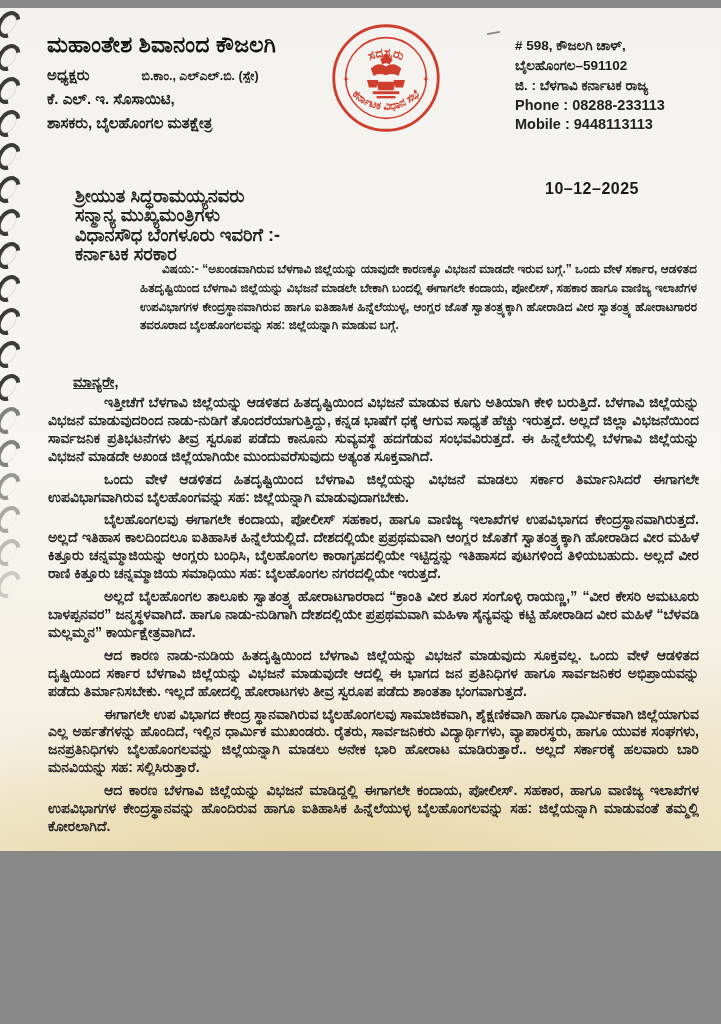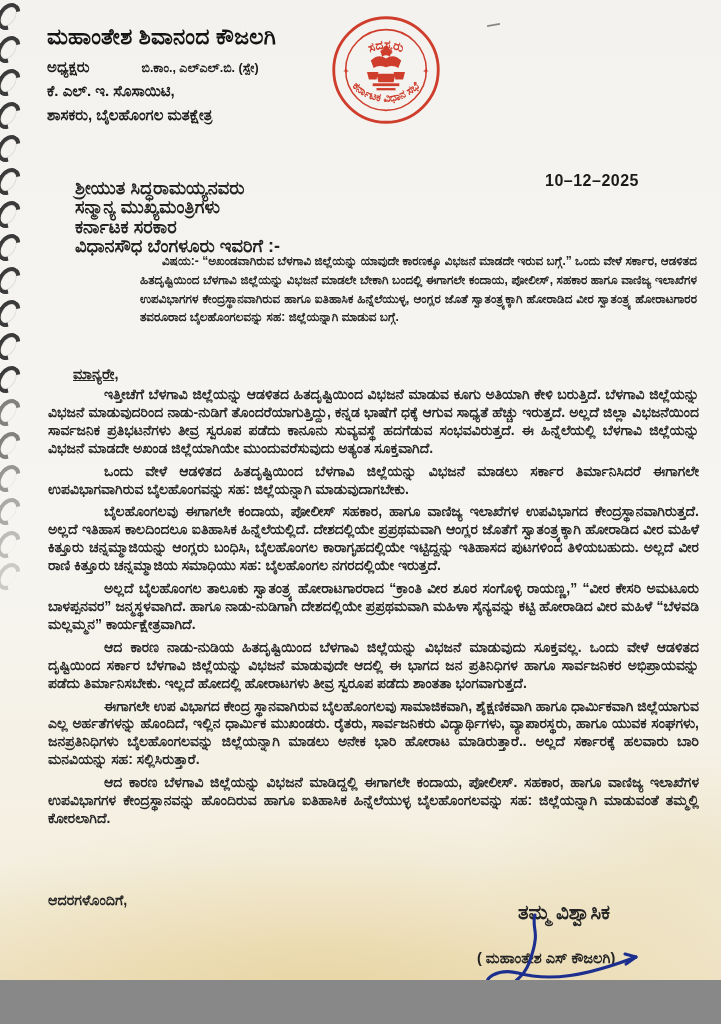--- a/index.html
+++ b/index.html
@@ -1,19 +1,19 @@
 <!DOCTYPE html>
 <html><head>
 <meta charset="utf-8">
 <style>
   html,body{margin:0;padding:0;background:#888;}
   .page{
     position:relative;
-    width:721px;height:980px;
-    margin:0 auto;
+    width:721px;height:843px;
+    margin:8px auto;
     overflow:hidden;
     font-family:"Liberation Sans", sans-serif;
     color:#272727;
     background:
       radial-gradient(ellipse 700px 260px at 45% 102%, rgba(224,193,115,0.45), rgba(224,193,115,0) 70%),
       radial-gradient(ellipse 300px 160px at 95% 88%, rgba(222,196,130,0.25), rgba(222,196,130,0) 70%),
       linear-gradient(180deg,#f3f2ee 0%,#f6f5f1 55%,#f4efe0 88%,#efe5c9 100%);
   }
   
   .ring{
@@ -119,28 +119,37 @@
       <circle cx="60" cy="38" r="3"></circle>
       <path d="M54,40 q6,-6 12,0 l-2,6 q-4,-3 -8,0 z"></path>
       <path d="M44,50 q8,-8 16,-2 q8,-6 16,2 l-3,8 q-5,-4 -13,-1 q-8,-3 -13,1 z"></path>
       <path d="M40,62 h12 l-2,8 h-8 z M68,62 h12 l-2,8 h-8 z"></path>
       <path d="M50,64 h20 l-2,9 h-16 z"></path>
       <rect x="46" y="74" width="28" height="3"></rect>
       <rect x="50" y="79" width="20" height="2.4"></rect>
     </g>
   </svg>
 
+  <div class="lh-contact">
+    <div class="lh-addr">
+        <div># 598, ಕೌಜಲಗಿ ಚಾಳ್,</div>
+        <div>ಬೈಲಹೊಂಗಲ–591102</div>
+        <div>ಜಿ. : ಬೆಳಗಾವಿ ಕರ್ನಾಟಕ ರಾಜ್ಯ</div>
+      </div>
+    <div class="lh-phone">Phone : 08288-233113</div>
+    <div class="lh-phone">Mobile : 9448113113</div>
+  </div>
 
   <div class="date">10–12–2025</div>
 
   <div class="recipient">
       <div>ಶ್ರೀಯುತ ಸಿದ್ಧರಾಮಯ್ಯನವರು</div>
       <div>ಸನ್ಮಾನ್ಯ ಮುಖ್ಯಮಂತ್ರಿಗಳು</div>
+      <div>ವಿಧಾನಸೌಧ ಬೆಂಗಳೂರು ಇವರಿಗೆ :-</div>
       <div>ಕರ್ನಾಟಕ ಸರಕಾರ</div>
-      <div>ವಿಧಾನಸೌಧ ಬೆಂಗಳೂರು ಇವರಿಗೆ :-</div>
     </div>
 
   <div class="subject">ವಿಷಯ:- “ಅಖಂಡವಾಗಿರುವ ಬೆಳಗಾವಿ ಜಿಲ್ಲೆಯನ್ನು ಯಾವುದೇ ಕಾರಣಕ್ಕೂ ವಿಭಜನೆ ಮಾಡದೇ ಇರುವ ಬಗ್ಗೆ.” ಒಂದು ವೇಳೆ ಸರ್ಕಾರ, ಆಡಳಿತದ ಹಿತದೃಷ್ಟಿಯಿಂದ ಬೆಳಗಾವಿ ಜಿಲ್ಲೆಯನ್ನು ವಿಭಜನೆ ಮಾಡಲೇ ಬೇಕಾಗಿ ಬಂದಲ್ಲಿ ಈಗಾಗಲೇ ಕಂದಾಯ, ಪೋಲೀಸ್, ಸಹಕಾರ ಹಾಗೂ ವಾಣಿಜ್ಯ ಇಲಾಖೆಗಳ ಉಪವಿಭಾಗಗಳ ಕೇಂದ್ರಸ್ಥಾನವಾಗಿರುವ ಹಾಗೂ ಐತಿಹಾಸಿಕ ಹಿನ್ನೆಲೆಯುಳ್ಳ, ಆಂಗ್ಲರ ಜೊತೆ ಸ್ವಾತಂತ್ರ್ಯಕ್ಕಾಗಿ ಹೋರಾಡಿದ ವೀರ ಸ್ವಾತಂತ್ರ್ಯ ಹೋರಾಟಗಾರರ ತವರೂರಾದ ಬೈಲಹೊಂಗಲವನ್ನು ಸಹ: ಜಿಲ್ಲೆಯನ್ನಾಗಿ ಮಾಡುವ ಬಗ್ಗೆ.</div>
 
   <div class="salutation">ಮಾನ್ಯರೇ,</div>
 
   <div class="bodytext">
       <p>ಇತ್ತೀಚೆಗೆ ಬೆಳಗಾವಿ ಜಿಲ್ಲೆಯನ್ನು ಆಡಳಿತದ ಹಿತದೃಷ್ಟಿಯಿಂದ ವಿಭಜನೆ ಮಾಡುವ ಕೂಗು ಅತಿಯಾಗಿ ಕೇಳಿ ಬರುತ್ತಿದೆ. ಬೆಳಗಾವಿ ಜಿಲ್ಲೆಯನ್ನು ವಿಭಜನೆ ಮಾಡುವುದರಿಂದ ನಾಡು-ನುಡಿಗೆ ತೊಂದರೆಯಾಗುತ್ತಿದ್ದು, ಕನ್ನಡ ಭಾಷೆಗೆ ಧಕ್ಕೆ ಆಗುವ ಸಾಧ್ಯತೆ ಹೆಚ್ಚು ಇರುತ್ತದೆ. ಅಲ್ಲದೆ ಜಿಲ್ಲಾ ವಿಭಜನೆಯಿಂದ ಸಾರ್ವಜನಿಕ ಪ್ರತಿಭಟನೆಗಳು ತೀವ್ರ ಸ್ವರೂಪ ಪಡೆದು ಕಾನೂನು ಸುವ್ಯವಸ್ಥೆ ಹದಗೆಡುವ ಸಂಭವವಿರುತ್ತದೆ. ಈ ಹಿನ್ನೆಲೆಯಲ್ಲಿ ಬೆಳಗಾವಿ ಜಿಲ್ಲೆಯನ್ನು ವಿಭಜನೆ ಮಾಡದೇ ಅಖಂಡ ಜಿಲ್ಲೆಯಾಗಿಯೇ ಮುಂದುವರೆಸುವುದು ಅತ್ಯಂತ ಸೂಕ್ತವಾಗಿದೆ.</p>
       <p>ಒಂದು ವೇಳೆ ಆಡಳಿತದ ಹಿತದೃಷ್ಟಿಯಿಂದ ಬೆಳಗಾವಿ ಜಿಲ್ಲೆಯನ್ನು ವಿಭಜನೆ ಮಾಡಲು ಸರ್ಕಾರ ತಿರ್ಮಾನಿಸಿದರೆ ಈಗಾಗಲೇ ಉಪವಿಭಾಗವಾಗಿರುವ ಬೈಲಹೊಂಗವನ್ನು ಸಹ: ಜಿಲ್ಲೆಯನ್ನಾಗಿ ಮಾಡುವುದಾಗಬೇಕು.</p>
       <p>ಬೈಲಹೊಂಗಲವು ಈಗಾಗಲೇ ಕಂದಾಯ, ಪೋಲೀಸ್ ಸಹಕಾರ, ಹಾಗೂ ವಾಣಿಜ್ಯ ಇಲಾಖೆಗಳ ಉಪವಿಭಾಗದ ಕೇಂದ್ರಸ್ಥಾನವಾಗಿರುತ್ತದೆ. ಅಲ್ಲದೆ ಇತಿಹಾಸ ಕಾಲದಿಂದಲೂ ಐತಿಹಾಸಿಕ ಹಿನ್ನೆಲೆಯಲ್ಲಿದೆ. ದೇಶದಲ್ಲಿಯೇ ಪ್ರಪ್ರಥಮವಾಗಿ ಆಂಗ್ಲರ ಜೊತೆಗೆ ಸ್ವಾತಂತ್ರ್ಯಕ್ಕಾಗಿ ಹೋರಾಡಿದ ವೀರ ಮಹಿಳೆ ಕಿತ್ತೂರು ಚನ್ನಮ್ಮಾಜಿಯನ್ನು ಆಂಗ್ಲರು ಬಂಧಿಸಿ, ಬೈಲಹೊಂಗಲ ಕಾರಾಗೃಹದಲ್ಲಿಯೇ ಇಟ್ಟಿದ್ದನ್ನು ಇತಿಹಾಸದ ಪುಟಗಳಿಂದ ತಿಳಿಯಬಹುದು. ಅಲ್ಲದೆ ವೀರ ರಾಣಿ ಕಿತ್ತೂರು ಚನ್ನಮ್ಮಾಜಿಯ ಸಮಾಧಿಯು ಸಹ: ಬೈಲಹೊಂಗಲ ನಗರದಲ್ಲಿಯೇ ಇರುತ್ತದೆ.</p>

